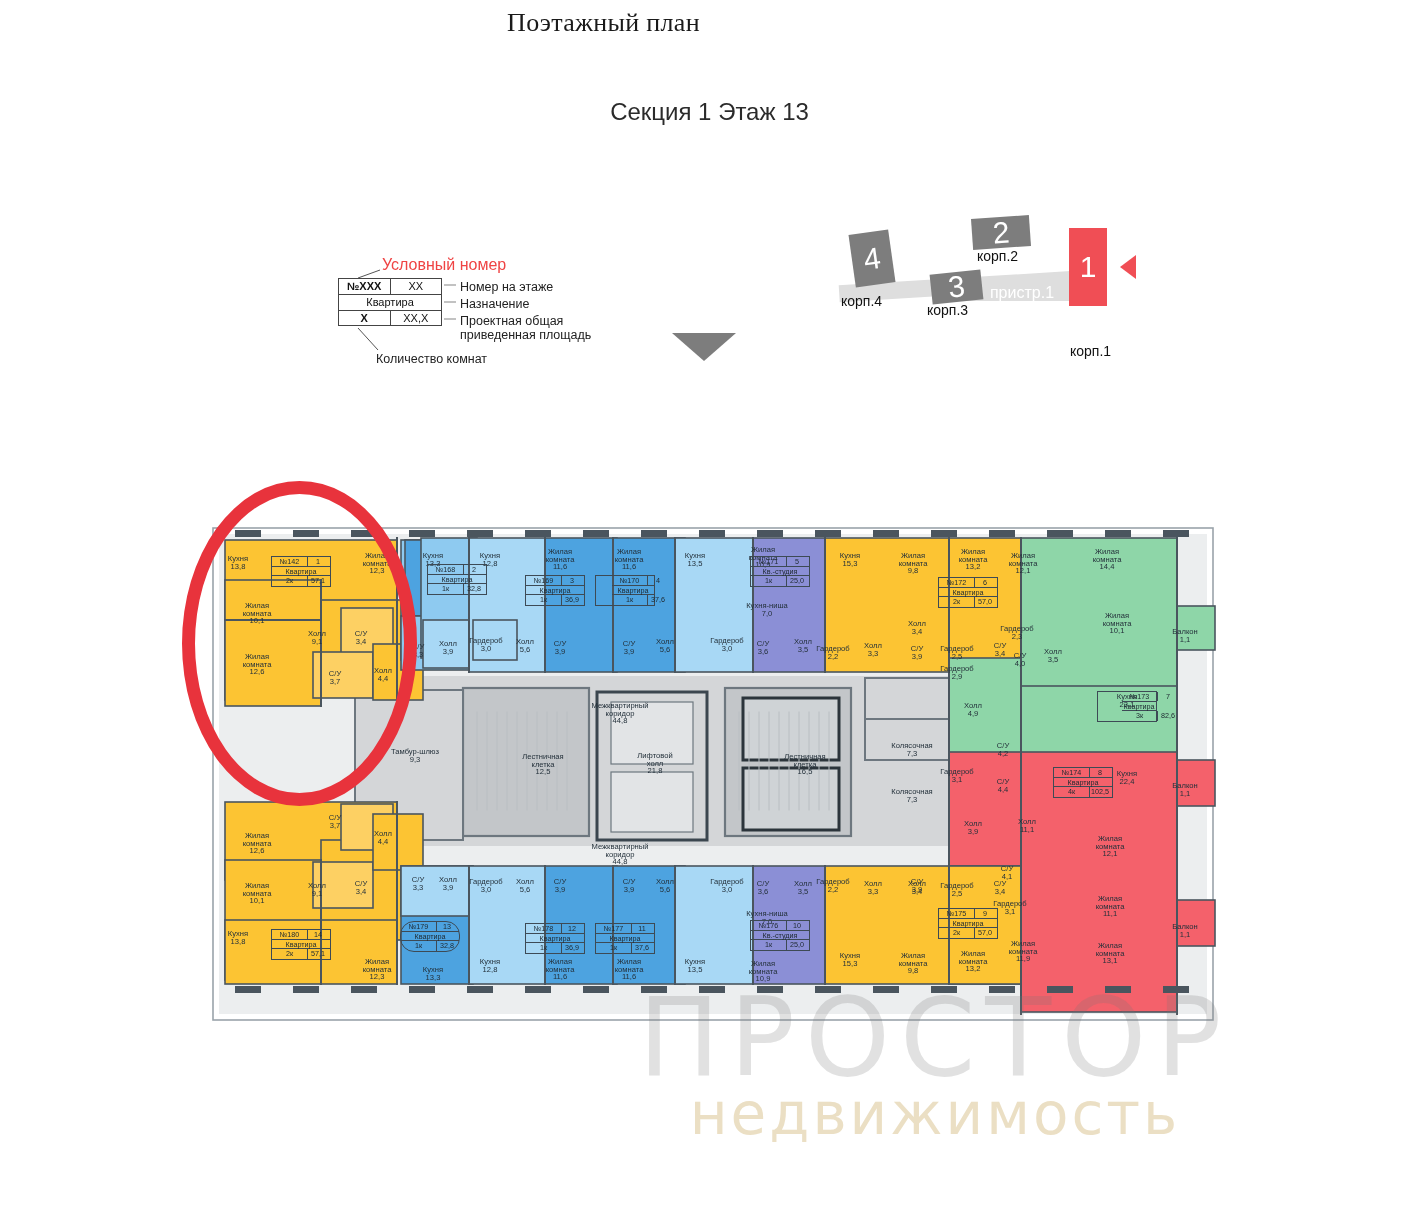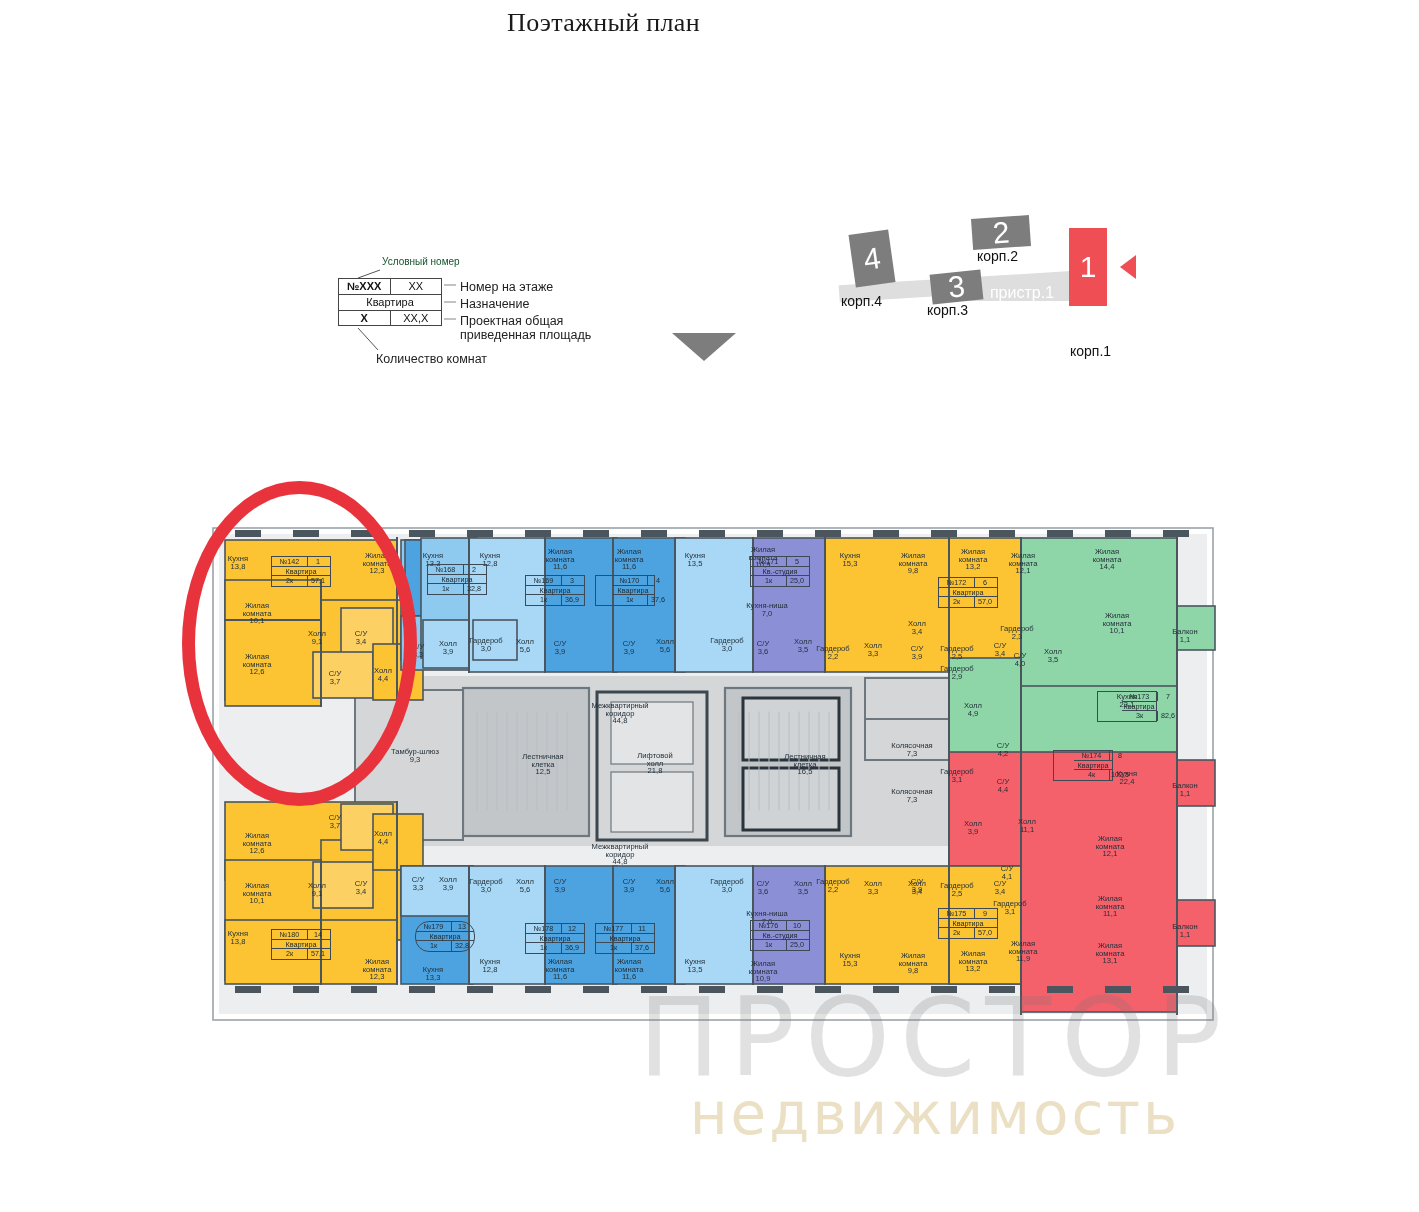--- a/index.html
+++ b/index.html
@@ -29,21 +29,21 @@
   #subtitle {
     position: absolute;
     top: 98px; left: 0; width: 1419px;
     text-align: center;
     font-size: 24px;
     color: #2b2b2b;
   }
 
   
   #legend { position: absolute; left: 336px; top: 256px; width: 300px; height: 112px; }
-  #legend .lg-top   { position:absolute; left:46px; top:0px;  font-size:10px; color:#14532d; }
+  #legend .lg-top   { position:absolute; left:46px; top:0px;  font-size:16px; color:#ef4444; }
   #legend .lg-bot   { position:absolute; left:40px; top:96px; font-size:12.5px; color:#222; }
   #legend .lgbox    { position:absolute; left:2px; top:22px; width:104px; }
   #legend .lgrow    { display:flex; border:1px solid #444; border-bottom:none; height:16px; }
   #legend .lgrow:last-child { border-bottom:1px solid #444; }
   #legend .lgc      { flex:1; text-align:center; font-size:11px; line-height:14px; color:#111; }
   #legend .lgc.div  { border-right:1px solid #444;font-weight:bold; }
   #legend .lgfull   { width:100%; text-align:center; font-size:11px; line-height:14px; color:#111; }
   #legend .lgtxt    { position:absolute; font-size:12.5px; color:#222; white-space:nowrap; }
   #legend .t1 { left:124px; top:24px; }
   #legend .t2 { left:124px; top:41px; }
@@ -119,20 +119,21 @@
     border-radius:50%;
     pointer-events:none;
   }
 </style>
 </head>
 <body>
 
 <div id="page">
 
   <div id="title">Поэтажный план</div>
+  <div id="subtitle">Секция 1 Этаж 13</div>
 
   <div id="legend">
     <svg width="300" height="112">
       <path d="M44,14 L22,22" stroke="#555" stroke-width="1" fill="none"></path>
       <path d="M42,94 L22,72" stroke="#555" stroke-width="1" fill="none"></path>
       <path d="M108,29 L120,29" stroke="#999" stroke-width="1.2"></path>
       <path d="M108,46 L120,46" stroke="#999" stroke-width="1.2"></path>
       <path d="M108,63 L120,63" stroke="#999" stroke-width="1.2"></path>
     </svg>
     <div class="lg-top">Условный номер</div>
@@ -832,21 +833,21 @@
             <div class="c k">7</div>
           </div>
           <div class="r">
             <div class="full">Квартира</div>
           </div>
           <div class="r">
             <div class="c sep n">3к</div>
             <div class="c k">82,6</div>
           </div>
         </div>
-        <div class="apt" style="left: 848px; top: 270px; padding-left: 20px;">
+        <div class="apt" style="left: 848px; top: 287px;">
           <div class="r">
             <div class="c sep n">№174</div>
             <div class="c k">8</div>
           </div>
           <div class="r">
             <div class="full">Квартира</div>
           </div>
           <div class="r">
             <div class="c sep n">4к</div>
             <div class="c k">102,5</div>
@@ -897,21 +898,21 @@
             <div class="c k">12</div>
           </div>
           <div class="r">
             <div class="full">Квартира</div>
           </div>
           <div class="r">
             <div class="c sep n">1к</div>
             <div class="c k">36,9</div>
           </div>
         </div>
-        <div class="apt" style="left: 210px; top: 441px; border-radius: 14px;">
+        <div class="apt" style="left: 195px; top: 441px; border-radius: 14px;">
           <div class="r">
             <div class="c sep n">№179</div>
             <div class="c k">13</div>
           </div>
           <div class="r">
             <div class="full">Квартира</div>
           </div>
           <div class="r">
             <div class="c sep n">1к</div>
             <div class="c k">32,8</div>

